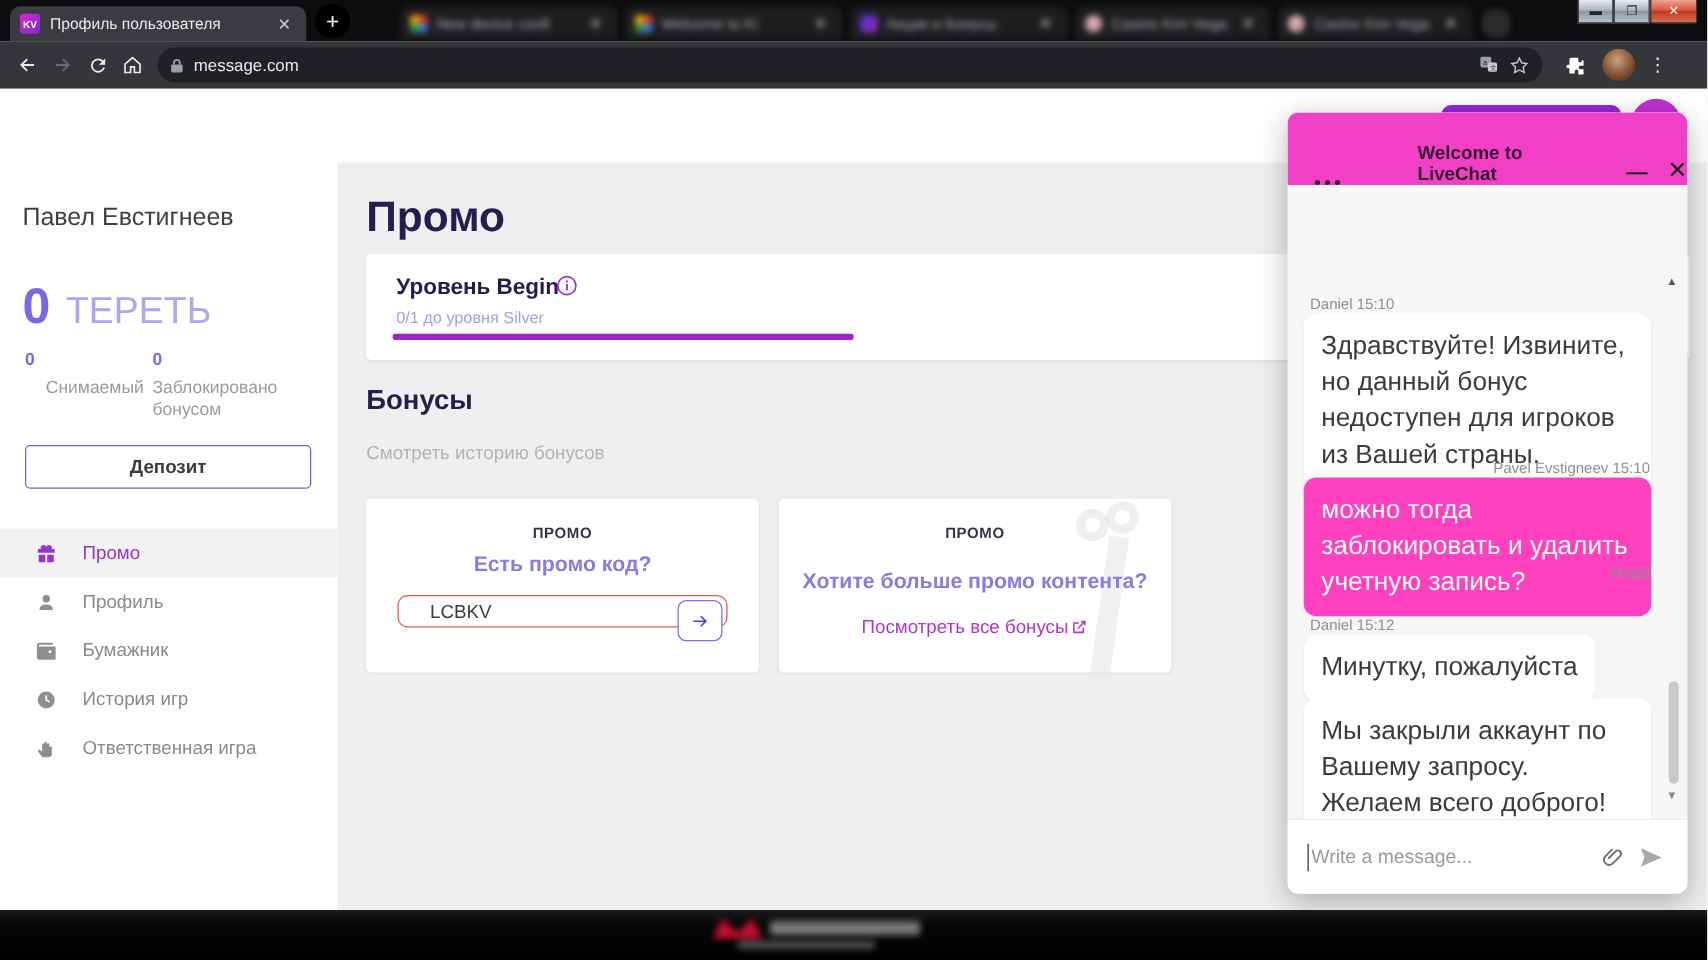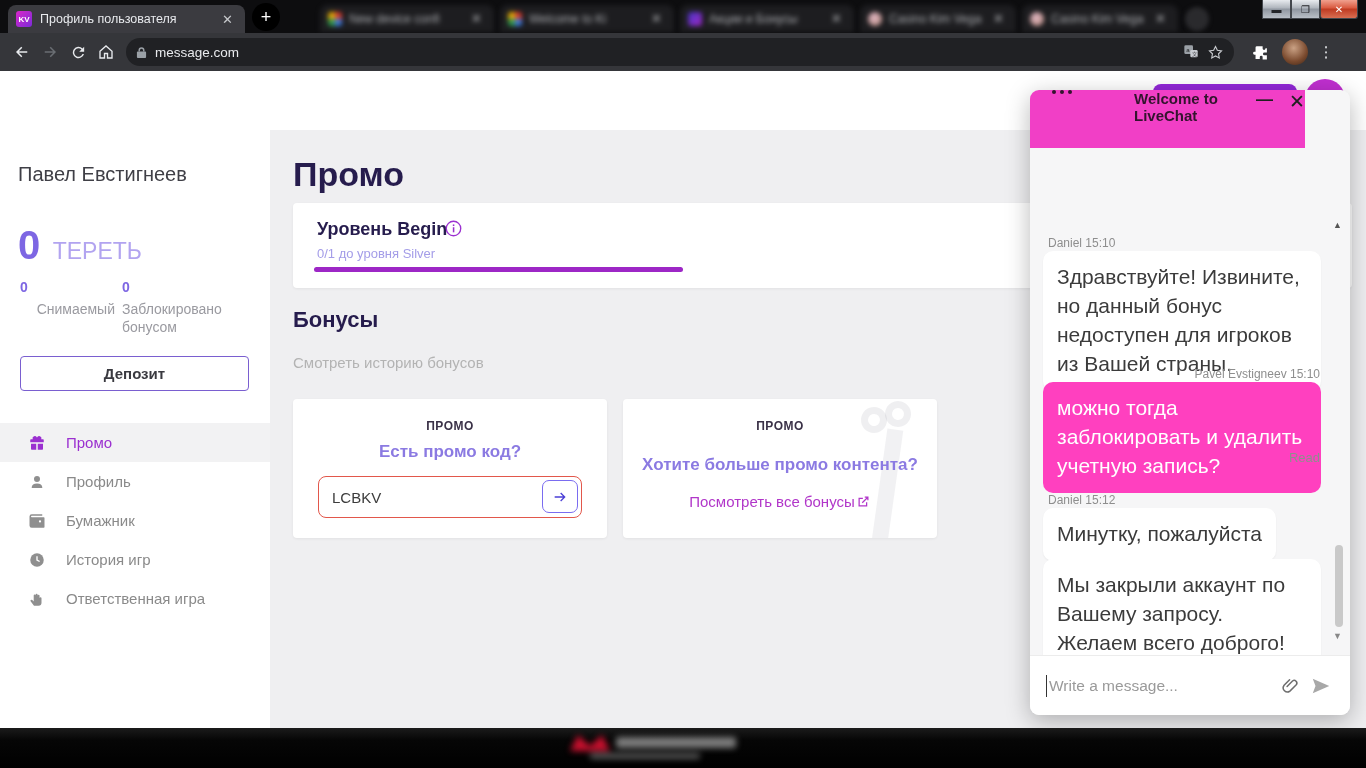--- a/index.html
+++ b/index.html
@@ -44,21 +44,21 @@
   .card { background:#fff; border-radius:4px; box-shadow:0 1px 3px rgba(0,0,0,.06); }
   .menu-row { left:0; width:270px; height:39px; display:flex; align-items:center; gap:20px; padding-left:28px;
     color:#8a8a8a; font-size:15px; }
   .menu-row.active { background:#f2f2f3; color:#9b30d0; }
   .promo-input { width:100%; height:100%; border:none; outline:none; font-size:15px; color:#3c3c3c;
     padding-left:13px; background:transparent; font-family:"Liberation Sans",sans-serif; }
 
   
   .chat { left:1030px; top:90px; width:320px; height:625px; background:#f6f6f7; border-radius:9px;
     box-shadow:0 6px 24px rgba(0,0,0,.28); overflow:hidden; z-index:30; }
-  .chat-head { left:0; top:0; width:275px; height:58px; background:#f13fc6; display:flex; align-items:flex-start; }
+  .chat-head { left:0; top:0; width:320px; height:58px; background:#f13fc6; display:flex; align-items:flex-end; }
   .chat-title { color:#33142e; font-weight:bold; font-size:15px; }
   .bubble { position:absolute; border-radius:10px; padding:12px 14px; font-size:21px; line-height:1.38; color:#3b3b3b; }
   .bubble.agent { background:#fff; box-shadow:0 1px 2px rgba(0,0,0,.05); }
   .bubble.user { background:#ff40bf; color:#fff; }
   .msg-meta { position:absolute; font-size:12px; color:#8e8e8e; }
   .chat-input { border:none; outline:none; font-size:15.5px; color:#444; width:225px;
     font-family:"Liberation Sans",sans-serif; background:transparent; }
   .chat-input::placeholder { color:#9a9a9a; }
 
   
@@ -163,21 +163,21 @@
     <div class="abs main-bg"></div>
 
 
     <div class="abs" style="left:1153px;top:13px;width:144px;height:30px;background:#9227d8;border-radius:8px;"></div>
     <div class="abs" style="left:1305px;top:8px;width:40px;height:40px;background:#c02fd0;border-radius:50%;"></div>
 
     <div class="abs" style="left:18px;top:92px;font-size:20px;color:#3f3f46;">Павел Евстигнеев</div>
 
     <div class="abs" style="left:18px;top:152px;">
       <span style="font-size:40px;font-weight:bold;color:#7d66e3;">0</span>
-      <span style="font-size:23px;color:#b2a4f0;margin-left:8px;">ТЕРЕТЬ</span>
+      <span style="font-size:30px;color:#b2a4f0;margin-left:8px;">ТЕРЕТЬ</span>
     </div>
 
     <div class="abs" style="left:20px;top:208px;width:95px;">
       <div style="font-size:14px;font-weight:bold;color:#7d66e3;">0</div>
       <div style="font-size:14px;color:#9a9aa0;margin-top:6px;text-align:right;">Снимаемый</div>
     </div>
     <div class="abs" style="left:122px;top:208px;width:110px;">
       <div style="font-size:14px;font-weight:bold;color:#7d66e3;">0</div>
       <div style="font-size:14px;color:#9a9aa0;margin-top:6px;line-height:1.25;">Заблокировано бонусом</div>
     </div>
@@ -229,21 +229,21 @@
       <div class="abs" style="left:24px;top:43px;font-size:13px;color:#a49de8;">0/1 до уровня Silver</div>
       <div class="abs" style="left:21px;top:64px;width:369px;height:5px;border-radius:3px;background:#9d27c6;"></div>
     </div>
 
     <div class="abs heading" style="left:293px;top:236px;font-size:22px;">Бонусы</div>
     <div class="abs" style="left:293px;top:283px;font-size:15px;color:#b3b3b3;">Смотреть историю бонусов</div>
 
     <div class="abs card" style="left:293px;top:328px;width:314px;height:139px;text-align:center;">
       <div style="margin-top:20px;font-size:12px;font-weight:bold;letter-spacing:.5px;color:#3a3147;">ПРОМО</div>
       <div style="margin-top:9px;font-size:17px;font-weight:bold;color:#8b7ae2;">Есть промо код?</div>
-      <div class="abs" style="left:25px;top:77px;width:264px;height:42px;border:1.5px solid #e2574b;border-radius:8px;background:#fff;text-align:left;">
+      <div class="abs" style="left:25px;top:77px;width:264px;height:26px;border:1.5px solid #e2574b;border-radius:8px;background:#fff;text-align:left;padding-left:12px;">
         <input class="promo-input" value="LCBKV" style="">
         <div class="abs" style="right:3px;top:3px;width:36px;height:33px;border:1.5px solid #7a6cf0;border-radius:7px;display:flex;align-items:center;justify-content:center;background:#fff;">
           <svg width="16" height="16" viewBox="0 0 24 24">
             <path d="M4 12h14M13 6l6 6-6 6" fill="none" stroke="#4b3fd6" stroke-width="2"></path>
           </svg>
         </div>
       </div>
     </div>
 
     <div class="abs card" style="left:623px;top:328px;width:314px;height:139px;text-align:center;overflow:hidden;">

